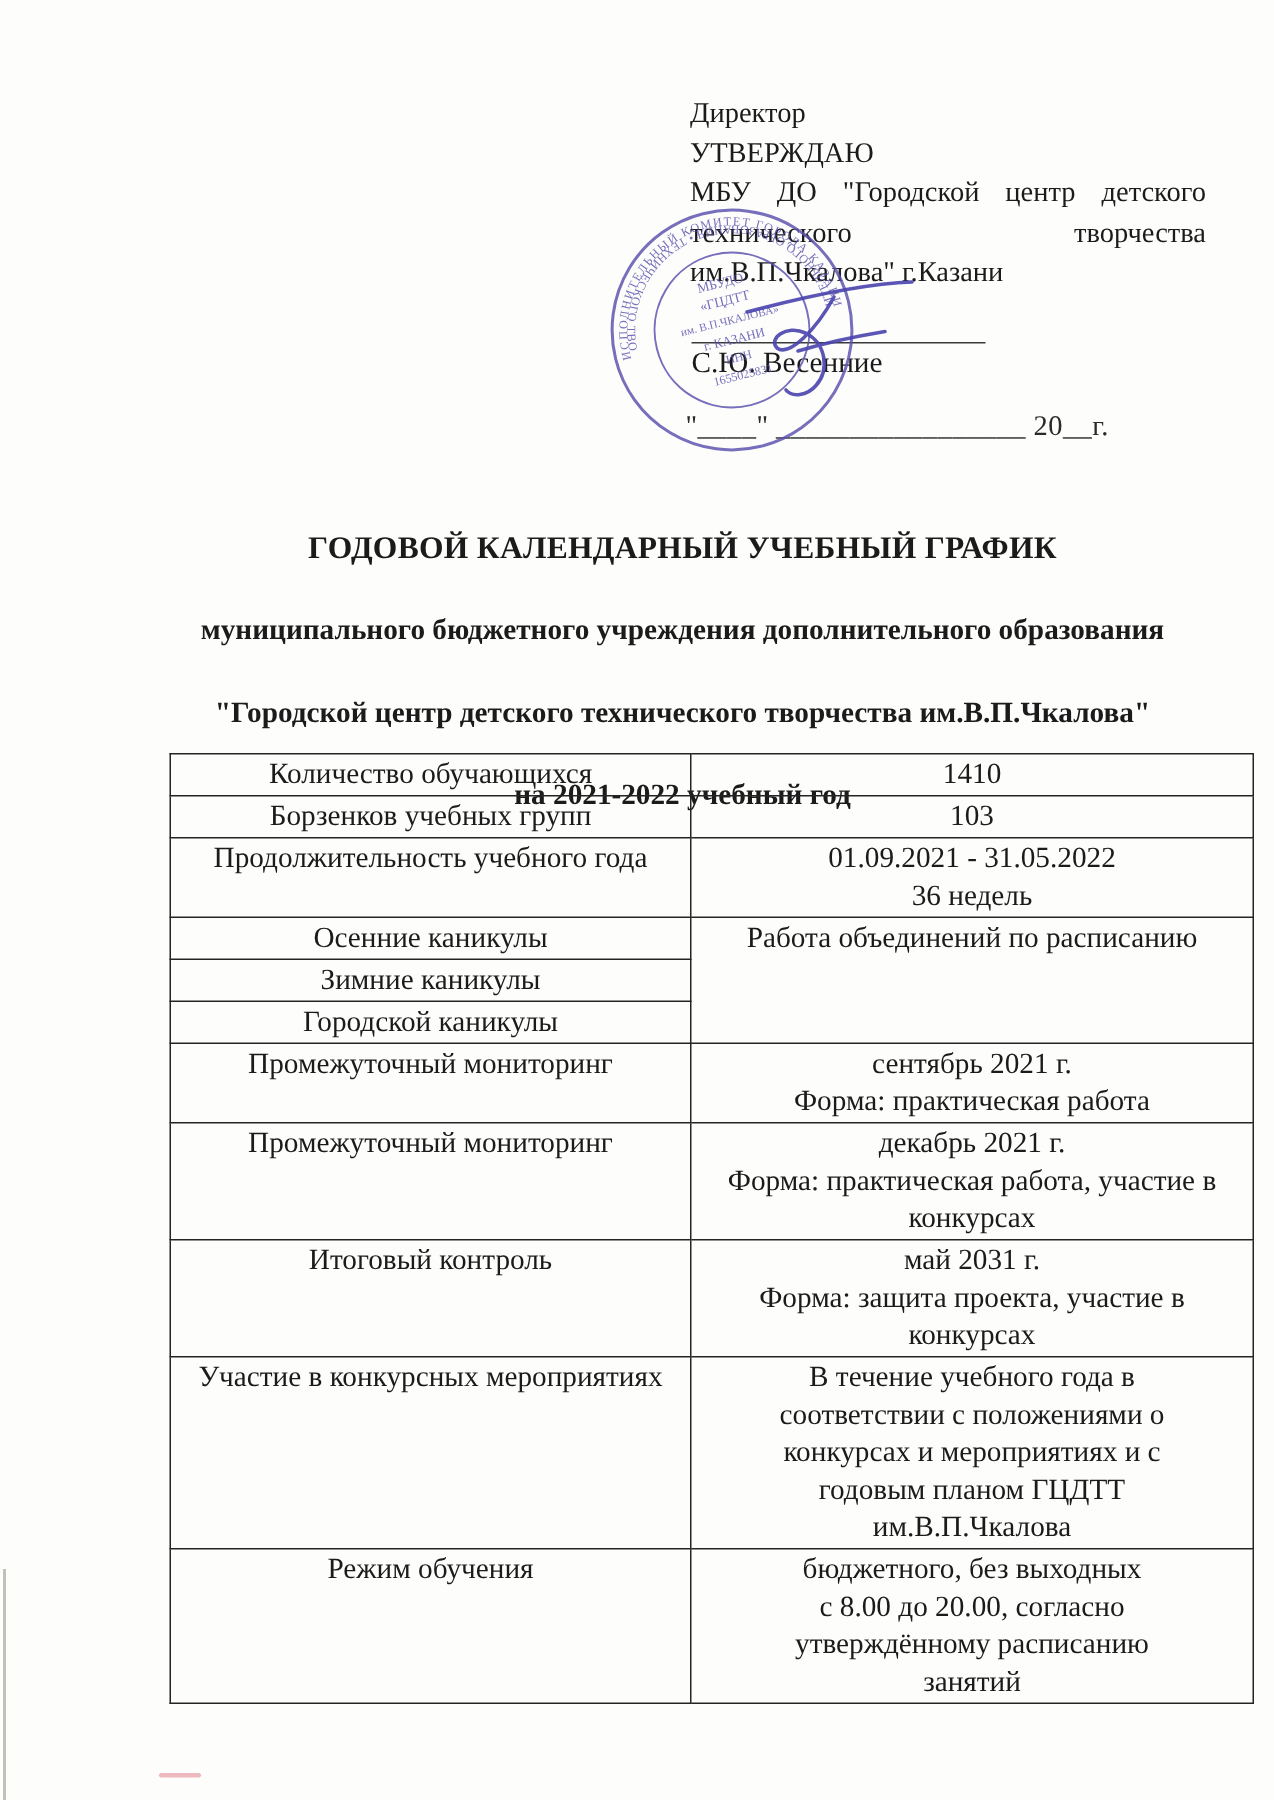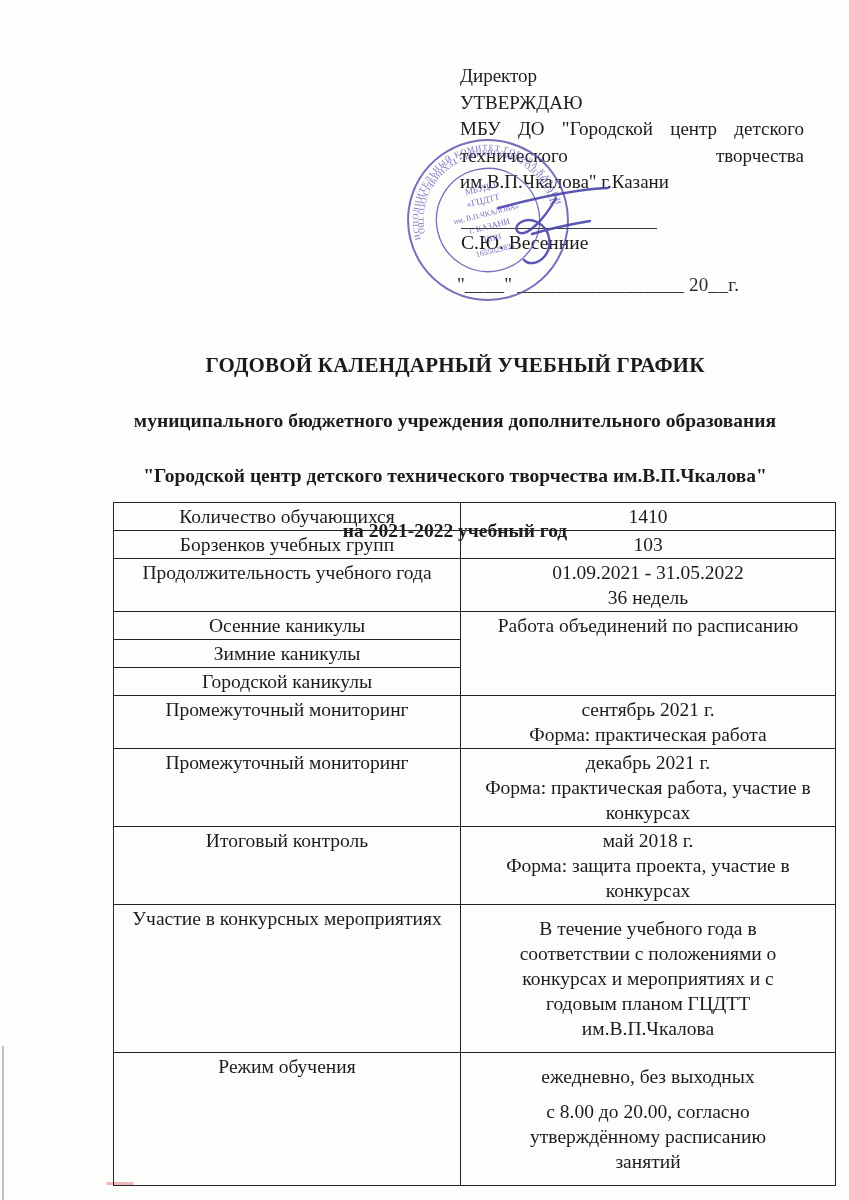--- a/index.html
+++ b/index.html
@@ -48,21 +48,21 @@
   
   .sched{
     position:absolute;left:113px;top:502px;width:722px;
     border-collapse:collapse;table-layout:fixed;z-index:1;
     font-size:19.5px;line-height:25px;border-radius:31px;
   }
   .sched td{
     border:1.6px solid #242424;text-align:center;vertical-align:top;
     padding:1px 3px;
   }
-  .sched .narrow{max-width:295px;margin:10px auto;}
+  .sched .narrow{max-width:295px;margin:0 auto;}
   
   .edge-line{
     position:absolute;left:2px;top:1046px;width:2px;height:154px;
     background:#8f8f85;opacity:.55;z-index:0;
   }
   .pink-mark{
     position:absolute;left:106px;top:1182px;width:28px;height:3px;
     background:#e59aa4;opacity:.7;border-radius:2px;z-index:0;
   }
 </style>
@@ -160,34 +160,34 @@
       <tr>
         <td>Промежуточный мониторинг</td>
         <td>
           <div>декабрь 2021 г.</div>
           <div>Форма: практическая работа, участие в конкурсах</div>
         </td>
       </tr>
       <tr>
         <td>Итоговый контроль</td>
         <td>
-          <div>май 2018 г.</div>
+          <div>май 2031 г.</div>
           <div>Форма: защита проекта, участие в конкурсах</div>
         </td>
       </tr>
       <tr>
         <td>Участие в конкурсных мероприятиях</td>
         <td>
           <div class="narrow">В течение учебного года в соответствии с положениями о конкурсах и мероприятиях и с годовым планом ГЦДТТ им.В.П.Чкалова</div>
         </td>
       </tr>
       <tr>
         <td>Режим обучения</td>
         <td>
-          <div class="narrow">ежедневно, без выходных</div>
+          <div class="narrow">бюджетного, без выходных</div>
           <div class="narrow">с 8.00 до 20.00, согласно утверждённому расписанию занятий</div>
         </td>
       </tr>
     </tbody>
   </table>
 
   <div class="edge-line"></div>
   <div class="pink-mark"></div>
 
 </div>

